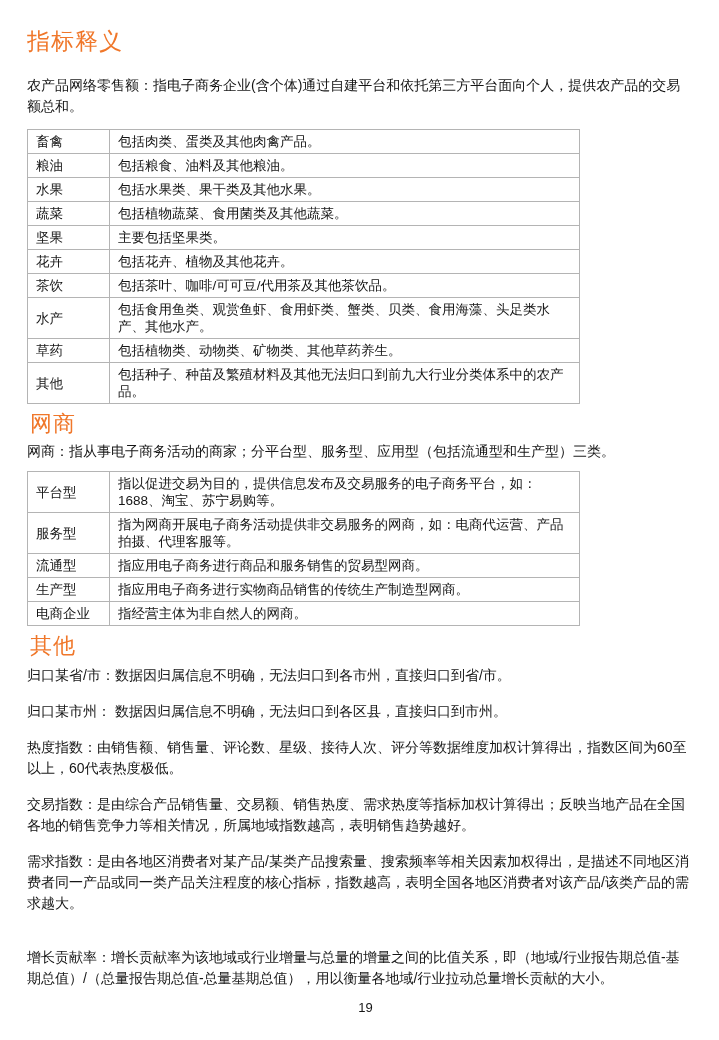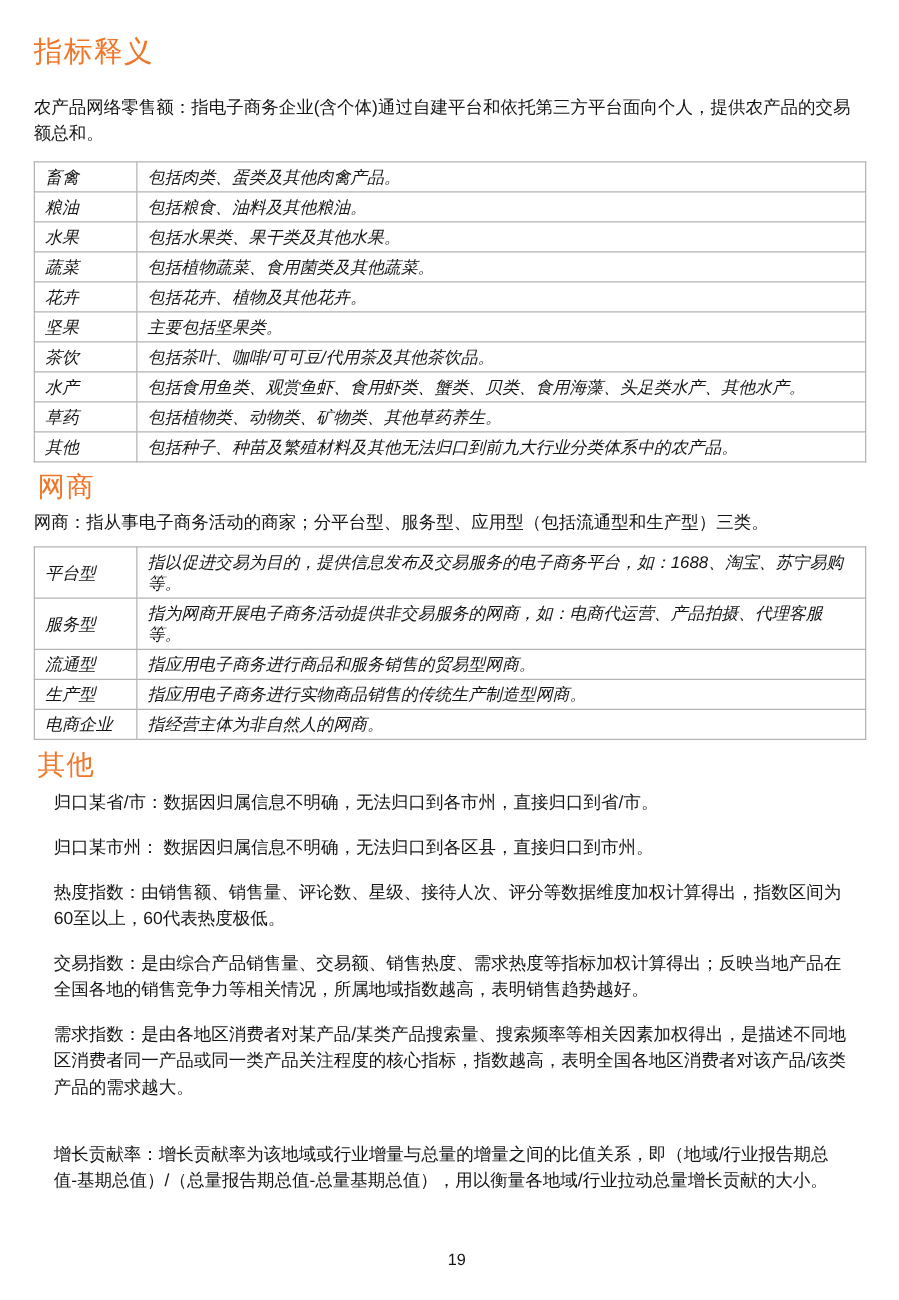--- a/index.html
+++ b/index.html
@@ -20,45 +20,44 @@
     font-size: 23px;
     font-weight: 400;
     line-height: 28px;
     margin: 3px 0 20px 0;
     letter-spacing: 1px;
   }
   .body-text { font-size: 14px; line-height: 21px; }
   .intro { margin: 0 0 12px 0; }
   table.def-table {
     border-collapse: collapse;
-    width: 666px;
+    width: 553px;
     table-layout: fixed;
     margin: 0;
-    font-style: italic;
   }
   table.def-table td {
     border: 1px solid var(--border);
     font-size: 13.5px;
     line-height: 17px;
     padding: 3px 8px;
     vertical-align: middle;
     color: var(--ink);
   }
   td.term-col { width: 82px; }
   .section-heading {
     color: var(--accent);
     font-size: 22px;
     font-weight: 400;
     line-height: 20px;
     margin: 10px 0 7px 3px;
     letter-spacing: 1px;
   }
   .merchant-intro { margin: 0 0 9px 0; }
   .other-paras { margin-top: 4px; }
-  .para { margin: 15px 16px; }
+  .para { margin: 15px 0; }
   .para.first { margin-top: 9px; }
   .para.big-gap { margin-top: 33px; }
   .page-number {
     position: absolute;
     left: 0;
     bottom: 25px;
     width: 100%;
     text-align: center;
     font-size: 13px;
     color: var(--ink);
@@ -86,26 +85,26 @@
       </tr>
       <tr>
         <td class="term-col">水果</td>
         <td>包括水果类、果干类及其他水果。</td>
       </tr>
       <tr>
         <td class="term-col">蔬菜</td>
         <td>包括植物蔬菜、食用菌类及其他蔬菜。</td>
       </tr>
       <tr>
+        <td class="term-col">坚果</td>
+        <td>主要包括坚果类。</td>
+      </tr>
+      <tr>
         <td class="term-col">花卉</td>
         <td>包括花卉、植物及其他花卉。</td>
-      </tr>
-      <tr>
-        <td class="term-col">坚果</td>
-        <td>主要包括坚果类。</td>
       </tr>
       <tr>
         <td class="term-col">茶饮</td>
         <td>包括茶叶、咖啡/可可豆/代用茶及其他茶饮品。</td>
       </tr>
       <tr>
         <td class="term-col">水产</td>
         <td>包括食用鱼类、观赏鱼虾、食用虾类、蟹类、贝类、食用海藻、头足类水产、其他水产。</td>
       </tr>
       <tr>

